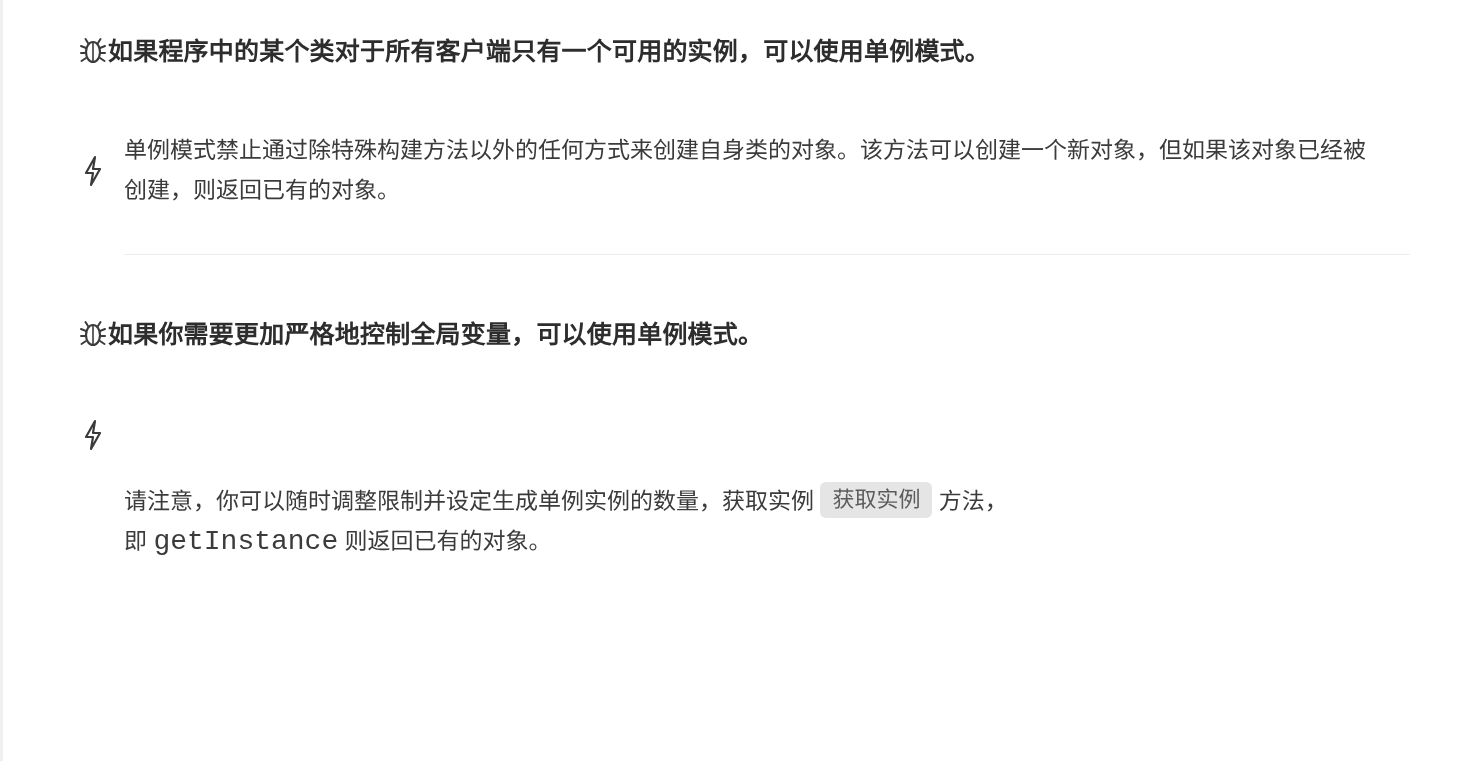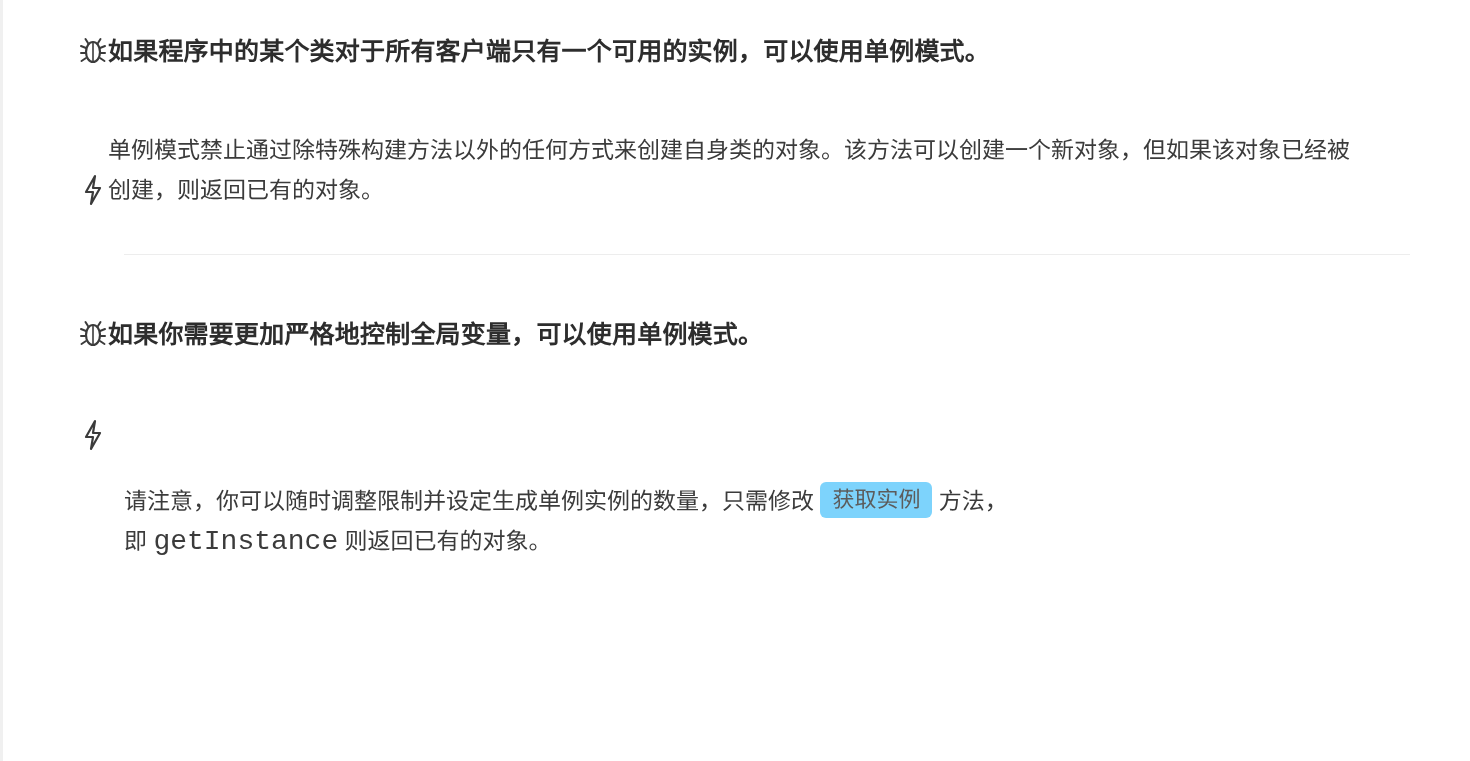--- a/index.html
+++ b/index.html
@@ -55,22 +55,22 @@
     font-size: 25px;
     line-height: 34px;
     font-weight: bold;
     color: #2d2d2d;
     letter-spacing: 0.2px;
   }
 
   
   .para-row {
     display: flex;
-    align-items: flex-end;
-    gap: 0;
+    align-items: center;
+    gap: 16px;
   }
   .bolt-icon {
     flex: 0 0 auto;
     width: 30px;
     height: 40px;
     display: flex;
     align-items: center;
     justify-content: center;
     color: #3b3b3b;
     padding-top: 2px;
@@ -87,21 +87,21 @@
     color: #3b3b3b;
     margin-left: 46px;
     max-width: 1255px;
   }
   .mono {
     font-family: "Liberation Mono", "DejaVu Sans Mono", monospace;
     font-size: 28px;
   }
   .code-chip {
     display: inline-block;
-    background: #7dd3fc;
+    background: #e5e5e5;
     border-radius: 6px;
     padding: 3px 12px;
     color: #5c5c5c;
     font-size: 22px;
     line-height: 30px;
     vertical-align: 2px;
   }
 
   .divider {
     height: 1px;
@@ -185,20 +185,20 @@
       <span class="bolt-icon">
         <svg width="24" height="32" viewBox="0 0 24 32" fill="none" stroke="currentColor" stroke-width="2.2" stroke-linejoin="round" stroke-linecap="round">
           <path d="M14 2 L5 18 L12 18 L10 30 L19 14 L12 14 Z"></path>
         </svg>
       </span>
     </div>
 
     <div class="sp-4"></div>
 
     <div class="plain-para">
-      <span>请注意，你可以随时调整限制并设定生成单例实例的数量，只需修改</span>
+      <span>请注意，你可以随时调整限制并设定生成单例实例的数量，获取实例</span>
       <span class="code-chip">获取实例</span>
       <span>方法，</span><br>
       <span>即 </span><span class="mono">getInstance</span><span> 则返回已有的对象。</span>
     </div>
   </div>
 
 </div>
 
 </body></html>

